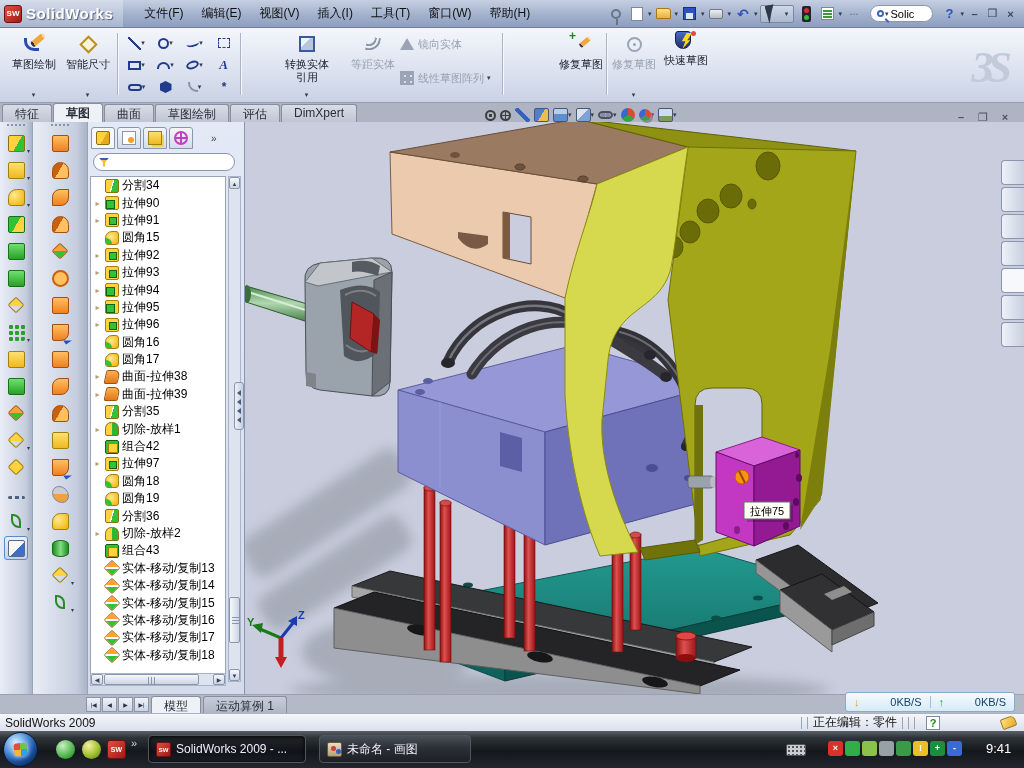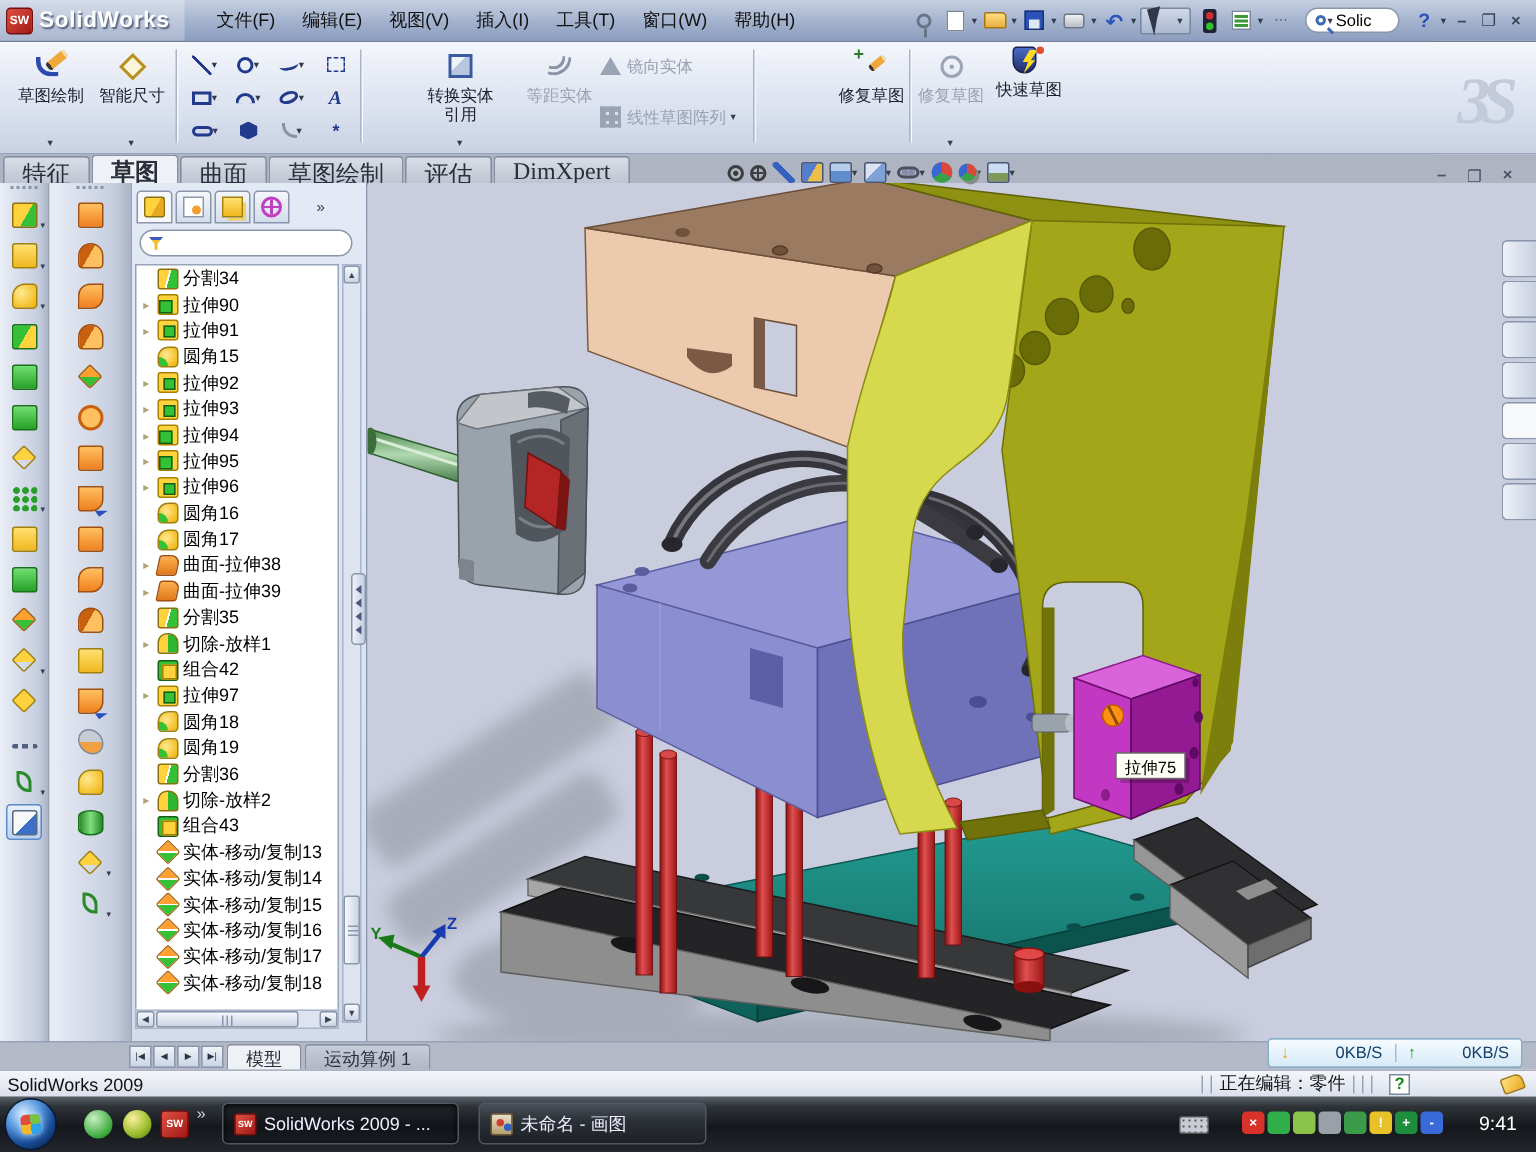--- a/index.html
+++ b/index.html
@@ -88,22 +88,22 @@
   .si-text { color:#223a8c; font-weight:bold; font-size:13px; font-family:"Liberation Serif",serif; }
   .si-slot { width:14px; height:7px; border:2px solid #223a8c; border-radius:5px; }
   .si-poly { width:12px; height:12px; background:#223a8c; clip-path:polygon(50% 0,100% 25%,100% 75%,50% 100%,0 75%,0 25%); }
   .si-fillet { width:10px; height:10px; border-left:2px solid #8a94a6; border-bottom:2px solid #8a94a6; border-bottom-left-radius:9px; }
   .si-point { color:#223a8c; font-size:12px; font-weight:bold; }
   #watermark { position:absolute; right:18px; top:14px; font-size:44px; font-style:italic; font-weight:bold;
     color:#c3cada; font-family:"Liberation Serif",serif; letter-spacing:-6px; }
 
   
   #tabbar { position:absolute; left:0; top:103px; width:1024px; height:19px; background:#aeb4c2; display:flex; align-items:flex-end; padding-left:2px; }
-  .rtab { font-size:16px; color:#2a2f3a; background:linear-gradient(#d9dde6,#bfc5d2); border:1px solid #868ea0; border-bottom:none;
-    padding:1px 12px 2px; margin-right:1px; border-radius:3px 3px 0 0; height:18px;font-family:Liberation Serif, serif; }
+  .rtab { font-size:12px; color:#2a2f3a; background:linear-gradient(#d9dde6,#bfc5d2); border:1px solid #868ea0; border-bottom:none;
+    padding:1px 12px 2px; margin-right:1px; border-radius:3px 3px 0 0; height:18px; }
   .rtab.active { background:#eef1f6; font-weight:bold; height:19px; }
 
   
   #main { position:absolute; left:0; top:122px; width:1024px; height:572px; display:flex; }
 
   .vstrip { width:33px; height:100%; background:linear-gradient(90deg,#e9edf6,#c6cede 80%,#aab4c8); border-right:1px solid #9aa4b8;
     display:flex; flex-direction:column; align-items:center; padding-top:2px; gap:3px; overflow:hidden; }
   .vstrip .grip { width:18px; height:4px; border-top:2px dotted #8a94a8; flex:none; }
   .ltool { position:relative; width:24px; height:24px; flex:none; display:flex; align-items:center; justify-content:center; border-radius:3px; }
   .ltool .dda { position:absolute; right:-2px; bottom:1px; font-size:6px; }

